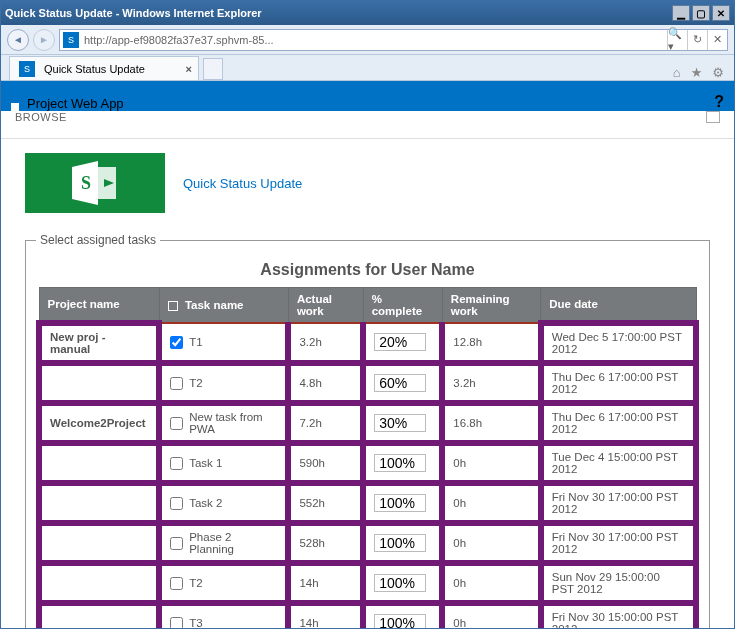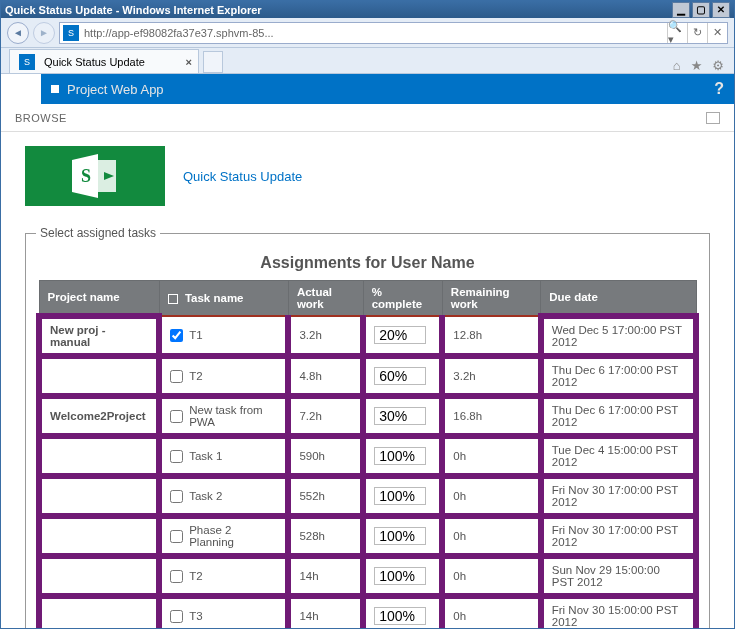--- a/index.html
+++ b/index.html
@@ -1,37 +1,37 @@
 <!DOCTYPE html>
 <html><head>
 <meta charset="utf-8">
 <style>
   * { box-sizing: border-box; }
   body { margin: 0; font-family: "Segoe UI", Tahoma, sans-serif; font-size: 12px; background: #fff; }
   .window { border: 1px solid #3a6ea5; width: 735px; height: 629px; display: flex; flex-direction: column; background: #fff; }
-  .titlebar { background: linear-gradient(#3a6ea5, #2c5a8a); color: #fff; height: 17px; display: flex; align-items: center; padding: 0 4px; font-size: 11px; font-weight: bold; }
+  .titlebar { background: linear-gradient(#3a6ea5, #2c5a8a); color: #fff; height: 24px; display: flex; align-items: center; padding: 0 4px; font-size: 11px; font-weight: bold; }
   .titlebar .title { flex: 1; }
   .titlebar .wbtns { display: flex; gap: 2px; }
   .titlebar .wbtn { width: 18px; height: 16px; background: #c0c8d4; border: 1px solid #5a7aa0; color: #000; display: flex; align-items: center; justify-content: center; font-size: 10px; cursor: pointer; }
   .toolbar { height: 30px; background: #e4ecf6; border-bottom: 1px solid #b8c8dc; display: flex; align-items: center; padding: 0 6px; gap: 4px; }
   .navbtn { width: 22px; height: 22px; border: 1px solid #9aaccc; border-radius: 50%; background: #f0f4fa; display: flex; align-items: center; justify-content: center; color: #5a7aa0; font-size: 10px; cursor: pointer; }
   .addrwrap { flex: 1; display: flex; align-items: center; height: 22px; border: 1px solid #9aaccc; background: #fff; }
   .addricon { width: 16px; height: 16px; background: #0072c6; color: #fff; font-size: 9px; display: flex; align-items: center; justify-content: center; margin: 0 3px; }
   .addr { flex: 1; border: none; height: 18px; font-size: 11px; color: #666; outline: none; }
   .addrbtn { width: 20px; height: 20px; display: flex; align-items: center; justify-content: center; border-left: 1px solid #ccc; color: #666; font-size: 11px; cursor: pointer; }
   .tabstrip { height: 26px; background: #e4ecf6; border-bottom: 1px solid #b8c8dc; display: flex; align-items: flex-end; padding-left: 8px; }
   .tab { height: 24px; min-width: 190px; background: #f8fafc; border: 1px solid #b8c8dc; border-bottom: none; display: flex; align-items: center; padding: 0 6px; font-size: 11px; gap: 6px; }
   .tab .close { margin-left: auto; font-weight: bold; cursor: pointer; color: #555; }
   .newtab { width: 20px; height: 22px; border: 1px solid #b8c8dc; background: #f0f4fa; margin-left: 4px; cursor: pointer; }
   .toolicons { margin-left: auto; display: flex; gap: 10px; padding-right: 10px; color: #888; }
   .toolicons span { cursor: pointer; font-size: 13px; }
-  .suitebar { background: #0072c6; color: #e5e5e5; height: 30px; display: flex; align-items: center; padding: 0 10px; font-size: 13px; margin-left: 40px; }
+  .suitebar { background: #0072c6; color: #000000; height: 30px; display: flex; align-items: flex-end; padding: 0 10px; font-size: 13px; }
   .suitebar .sq { width: 8px; height: 8px; background: #fff; margin-right: 8px; }
   .suitebar .help { margin-left: auto; font-size: 16px; font-weight: bold; cursor: pointer; }
-  .ribbon { height: 28px; border-bottom: 1px solid #ddd; display: flex; align-items: center; padding: 0 14px; color: #666; font-size: 11px; letter-spacing: .5px; }
+  .ribbon { height: 28px; border-bottom: 1px solid #ddd; display: flex; align-items: flex-start; padding: 0 14px; color: #666; font-size: 11px; letter-spacing: .5px; }
   .ribbon .focus { margin-left: auto; width: 14px; height: 12px; border: 1px solid #aaa; cursor: pointer; }
   .hero { display: flex; align-items: center; gap: 18px; padding: 14px 24px 20px; }
   .logo { width: 140px; height: 60px; background: #128a3e; display: flex; align-items: center; justify-content: center; }
   .logo svg { width: 50px; height: 44px; }
   .herotitle { color: #0072c6; font-size: 13px; }
   .content { padding: 0 24px 18px; flex: 1; overflow: auto; }
   fieldset { border: 1px solid #999; padding: 10px 10px 14px; margin: 0; }
   legend { font-size: 12px; color: #555; padding: 0 4px; }
   .asgtitle { text-align: center; font-size: 16px; font-weight: bold; color: #555; font-family: "Segoe UI Light","Segoe UI",sans-serif; margin: 4px 0 8px; }
   table.grid { width: 100%; border-collapse: collapse; font-size: 11.5px; }

